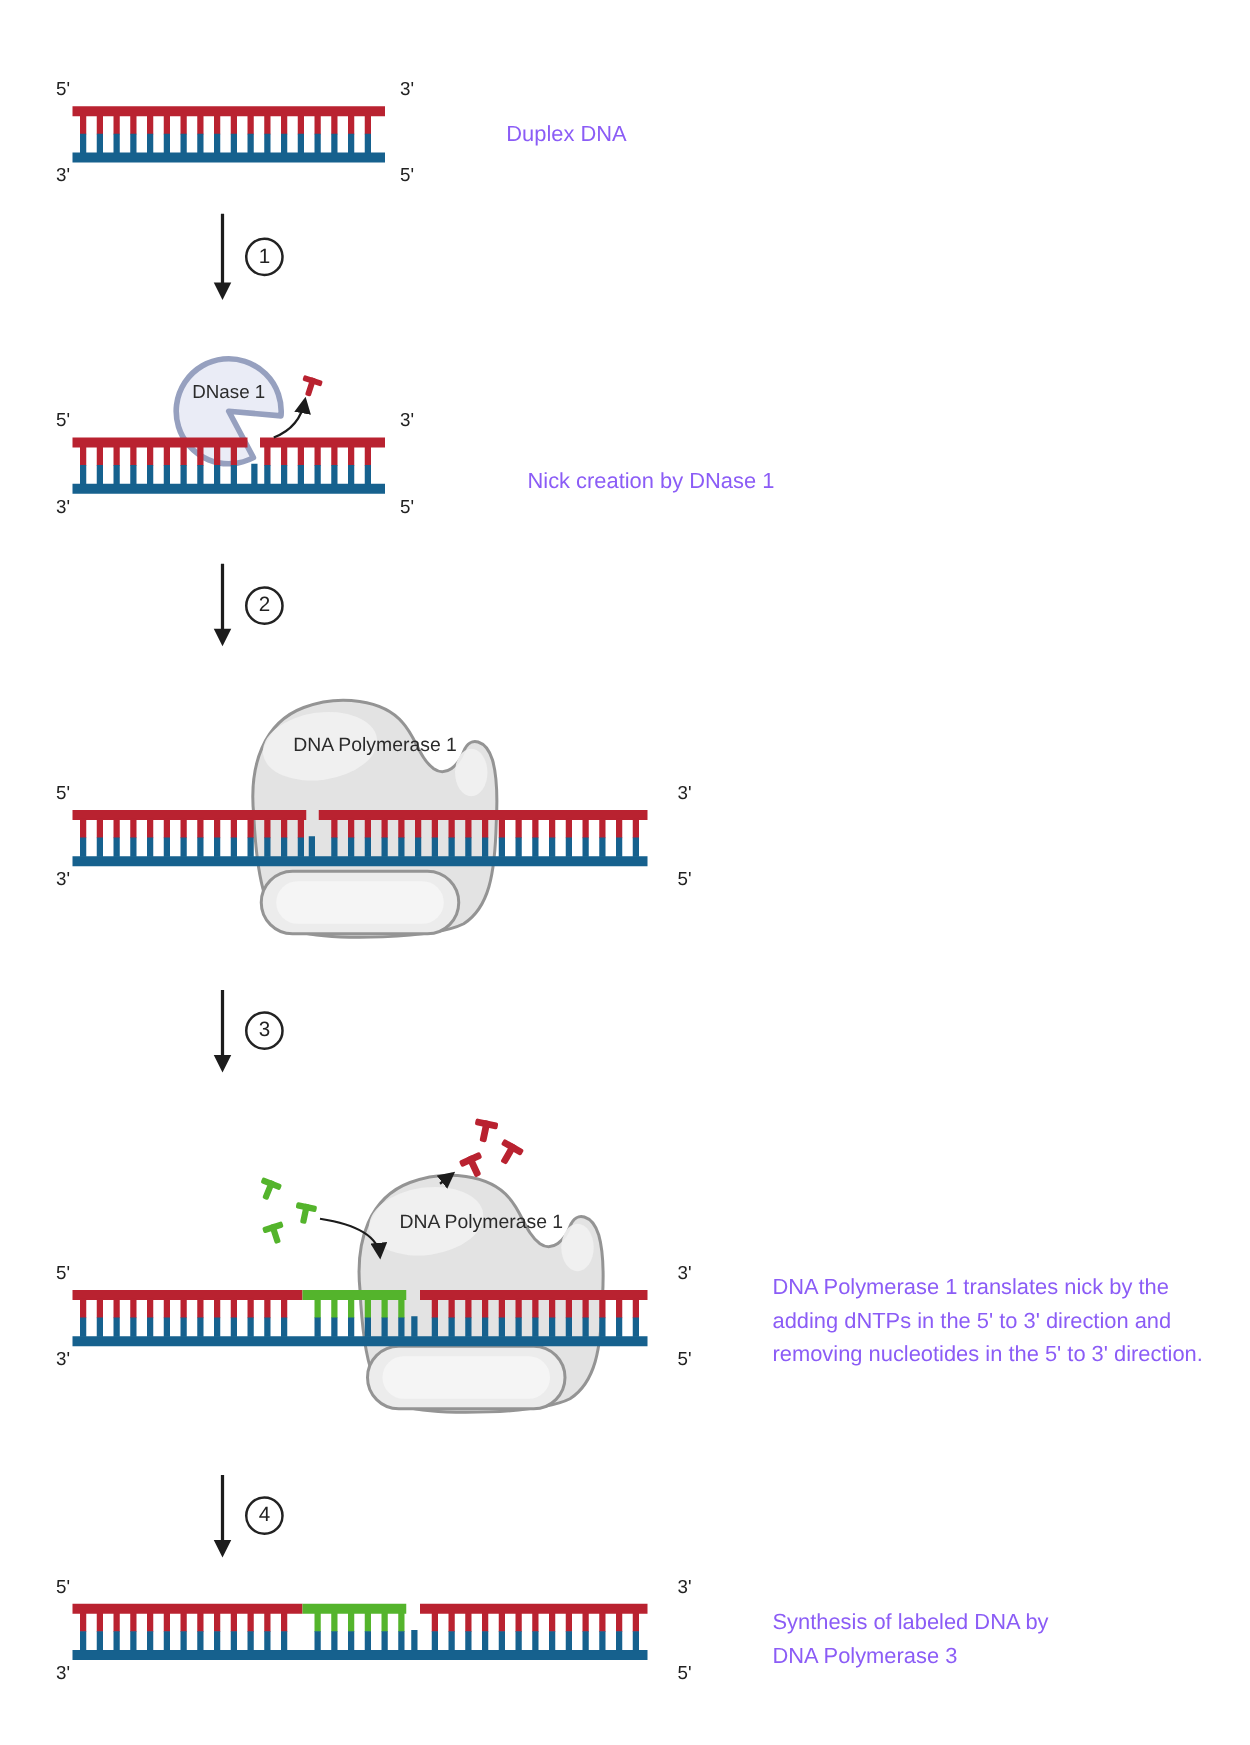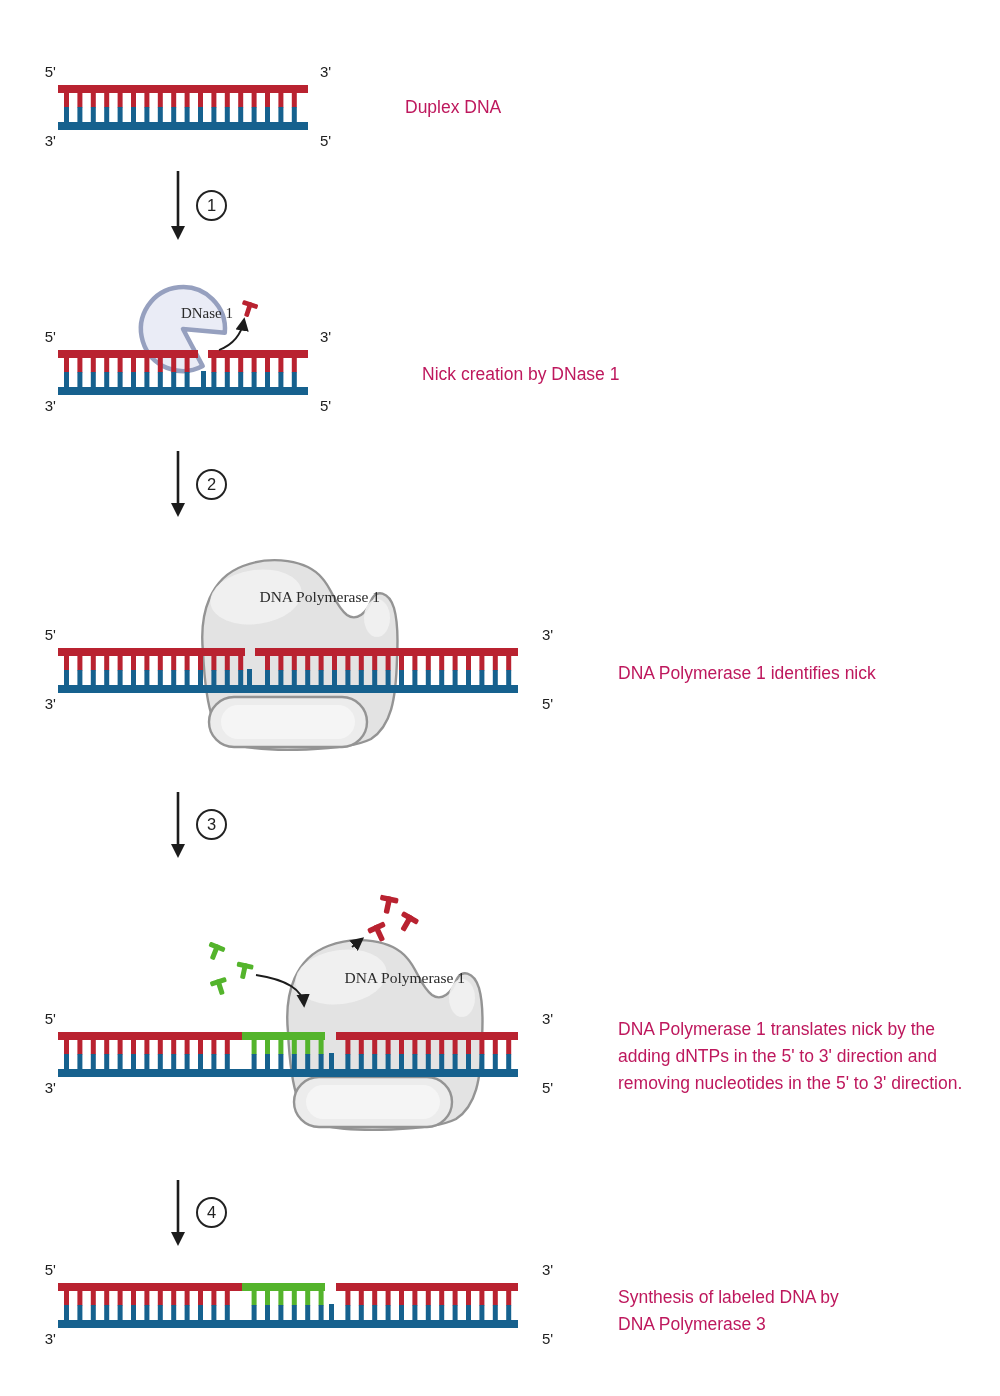--- a/index.html
+++ b/index.html
@@ -4,22 +4,22 @@
 <title>Nick Translation Diagram</title>
 <style>
   html,body{margin:0;padding:0;background:#ffffff;}
   #stage{
     position:relative;width:1000px;height:1396px;background:#ffffff;overflow:hidden;
     font-family:"Liberation Sans",sans-serif;color:#212121;
   }
   #diagram-svg{position:absolute;left:0;top:0;}
   .lbl{position:absolute;font-size:15px;color:#212121;line-height:18px;}
   .lbl.r{width:26px;text-align:right;}
-  .caption{position:absolute;font-size:17.5px;line-height:27px;color:#be185d;white-space:pre-line;}
-  .enzyme-label{position:absolute;text-align:right;color:#2b2b2b;font-family:Liberation Serif, serif;}
+  .caption{position:absolute;font-size:17.5px;line-height:27px;color:#8b5cf6;white-space:pre-line;}
+  .enzyme-label{position:absolute;text-align:center;color:#2b2b2b;}
   .step-circle{
     position:absolute;width:31px;height:31px;border:2px solid #222222;border-radius:50%;
     display:flex;align-items:center;justify-content:center;font-size:16.5px;color:#222222;
     background:transparent;box-sizing:border-box;
   }
 </style>
 </head>
 <body>
 
 <div id="stage">
@@ -410,21 +410,20 @@
     </div>
   <div class="step-circle" style="left:196px;top:1197px">
       <span>4</span>
     </div>
 
   <div class="enzyme-label" style="left:133px;top:305px;width:100px;font-size:15px">DNase 1</div>
   <div class="enzyme-label" style="left:220px;top:588px;width:160px;font-size:15.5px">DNA Polymerase 1</div>
   <div class="enzyme-label" style="left:305px;top:969px;width:160px;font-size:15.5px">DNA Polymerase 1</div>
 
   <div class="caption" style="left:405px;top:94px">Duplex DNA</div>
-  <div class="caption" style="left:422px;top:361px">Nick creation by DNase 1</div>
-  <div class="caption" style="left:618px;top:660px">DNA Polymerase 1 identifies nick</div>
+  <div class="caption" style="left:422px;top:371px">Nick creation by DNase 1</div>
   <div class="caption" style="left:618px;top:1016px;width:390px">DNA Polymerase 1 translates nick by the
 adding dNTPs in the 5' to 3' direction and
 removing nucleotides in the 5' to 3' direction.</div>
   <div class="caption" style="left:618px;top:1284px;width:330px">Synthesis of labeled DNA by
 DNA Polymerase 3</div>
 
 </div>
 
 </body></html>

